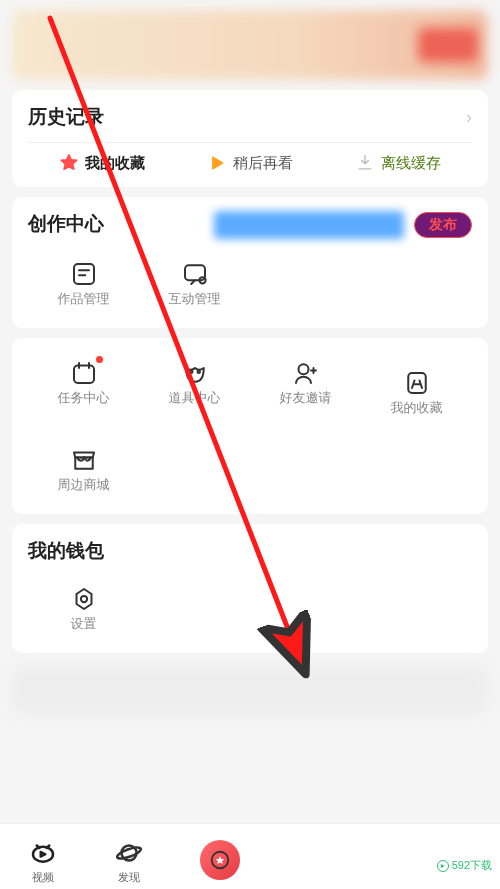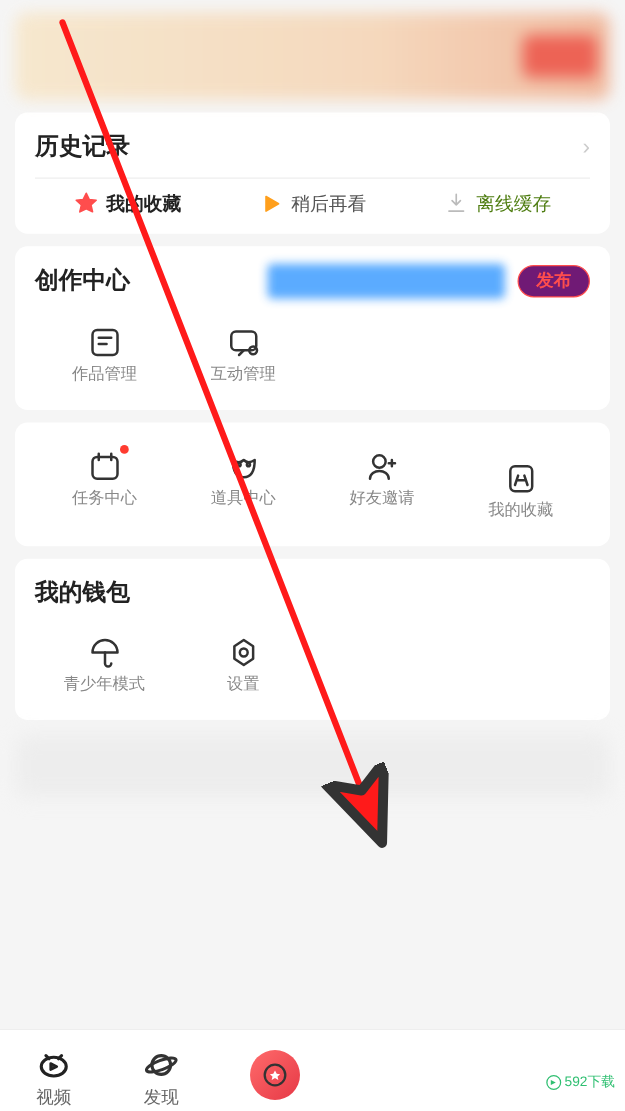--- a/index.html
+++ b/index.html
@@ -20,21 +20,21 @@
 .publish-btn{border:1.5px solid #ff4d4d;color:#ff4d4d;background:#701a75;border-radius:16px;padding:3px 14px;font-size:14px;font-weight:700}
 .blue-blur{width:190px;height:28px;background:#4aa3ff;border-radius:4px;filter:blur(4px);opacity:.9}
 .grid{display:grid;grid-template-columns:repeat(4,1fr);gap:6px 0}
 .item{display:flex;flex-direction:column;align-items:center;gap:1px;padding:6px 0}
 .item svg{width:30px;height:30px}
 .item-label{font-size:13px;color:#888}
 .row2{margin-top:10px}
 .notif-dot{position:absolute;top:-2px;right:-4px;width:7px;height:7px;background:#ff3b30;border-radius:50%}
 .icon-wrap{position:relative;width:30px;height:30px}
 .bottom-nav{position:absolute;bottom:0;left:0;right:0;height:76px;background:#fff;display:flex;align-items:center;justify-content:space-around;border-top:1px solid #eee}
-.nav-item{display:flex;flex-direction:column;align-items:center;gap:2px;font-size:14px;color:#666}
+.nav-item{display:flex;flex-direction:column;align-items:center;gap:2px;font-size:11px;color:#666}
 .nav-active svg{stroke:#222}
 .nav-red{width:40px;height:40px;border-radius:50%;background:linear-gradient(135deg,#ff6b6b,#e63946);display:flex;align-items:center;justify-content:center;margin-top:-4px}
 .watermark{position:absolute;right:8px;bottom:26px;font-size:11px;color:#2fbf71;display:flex;align-items:center;gap:3px;font-weight:500}
 .watermark .dot{width:12px;height:12px;border:1.5px solid #2fbf71;border-radius:50%;display:inline-flex;align-items:center;justify-content:center;font-size:8px}
 .arrow-overlay{position:absolute;top:0;left:0;width:500px;height:889px;pointer-events:none;z-index:50}
 .blur-strip{margin:12px 12px 0;height:50px;background:#e8e8e8;border-radius:8px;filter:blur(8px);opacity:.6}
 svg{stroke:#333;stroke-width:1.6;fill:none;stroke-linecap:round;stroke-linejoin:round}
 </style>
 </head>
 <body>
@@ -133,35 +133,36 @@
           </svg>
         <span class="item-label">好友邀请</span>
       </div>
       <div class="item row2">
         <svg viewBox="0 0 24 24">
             <rect x="5" y="4" width="14" height="16" rx="3"></rect>
             <path d="M10 10l-2 6M14 10l2 6M9 13h6"></path>
           </svg>
         <span class="item-label">我的收藏</span>
       </div>
+      <div class="item row2">
+        <svg viewBox="0 0 24 24">
+            <path d="M5 10h14v9H5z"></path>
+            <path d="M4 6h16l-1 4H5z"></path>
+            <path d="M7 10c0 1.5 1 2.5 2.5 2.5S12 11.5 12 10s1 2.5 2.5 2.5S17 11.5 17 10"></path>
+          </svg>
+        <span class="item-label">周边商城</span>
+      </div>
     </div>
   </div>
 
   <div class="card">
     <div class="section-head">
       <span class="section-title">我的钱包</span>
     </div>
     <div class="grid">
-      <div class="item">
-        <svg viewBox="0 0 24 24">
-            <path d="M4 12c0-5 4-8 8-8s8 3 8 8H4z"></path>
-            <path d="M12 12v7c0 1 1 2 2 2s2-1 2-2"></path>
-          </svg>
-        <span class="item-label">青少年模式</span>
-      </div>
       <div class="item">
         <svg viewBox="0 0 24 24">
             <path d="M12 4l6 4v8l-6 4-6-4V8z"></path>
             <circle cx="12" cy="12" r="2.5"></circle>
           </svg>
         <span class="item-label">设置</span>
       </div>
       <div></div>
     </div>
   </div>

